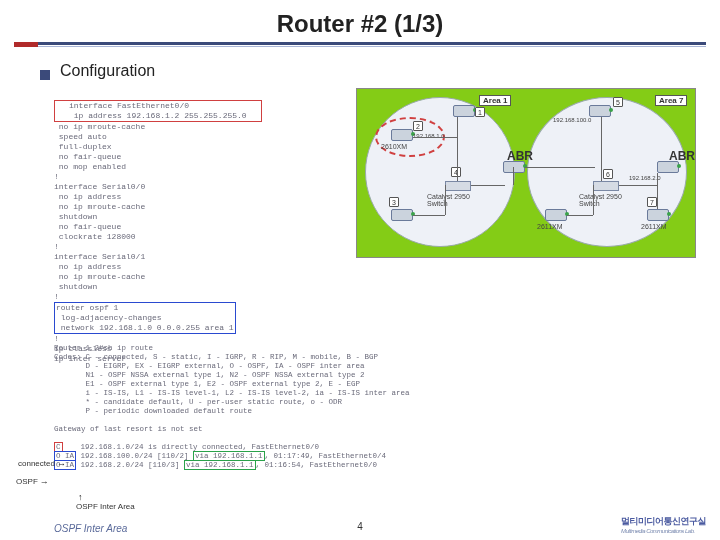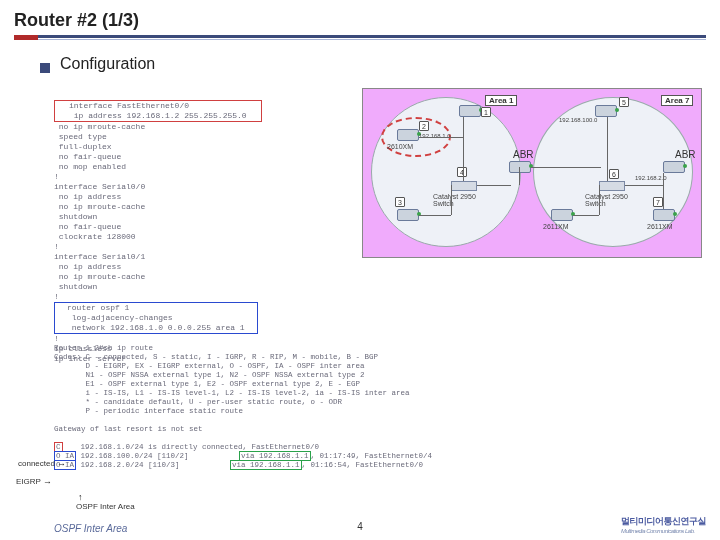--- a/index.html
+++ b/index.html
@@ -1,57 +1,57 @@
 <!DOCTYPE html>
 <html><head>
 <meta charset="utf-8">
 <style>
   * { box-sizing: border-box; margin: 0; padding: 0; }
   html, body { width: 720px; height: 540px; font-family: Verdana, Arial, sans-serif; background: #fff; overflow: hidden; }
   .slide { position: relative; width: 720px; height: 540px; }
   .title-wrap { padding: 10px 14px 0 14px; }
-  .title { font-size: 18px; font-weight: bold; color: #222; }
+  .title { font-size: 24px; font-weight: bold; color: #222; text-align: center; }
   .title-underline { position: relative; height: 6px; margin-top: 4px; }
   .title-underline .thick { position: absolute; left: 0; right: 0; top: 0; height: 3px; background: #3b4a7a; }
   .title-underline .thin { position: absolute; left: 0; right: 0; top: 4px; height: 1px; background: #a9b5d6; }
   .title-underline .marker { position: absolute; left: 0; top: 0; width: 24px; height: 5px; background: #b02a2a; }
   .body { position: relative; padding: 8px 20px 0 40px; }
   .bullet-row { display: flex; align-items: flex-end; gap: 10px; margin: 6px 0 2px 0; }
   .bullet { width: 10px; height: 10px; background: #3b4a7a; display: inline-block; }
   .bullet-label { font-size: 16px; color: #222; }
 
   .config-block {
     position: absolute; left: 54px; top: 100px; width: 210px;
     font-family: "Courier New", monospace; font-size: 8px; line-height: 10px;
     color: #6a6a7a; white-space: pre;
   }
   .config-block .hl-red { border: 1px solid #d04040; padding: 0 14px; display: inline-block; }
-  .config-block .hl-blue { border: 1px solid #2a4ad0; padding: 0 12px; display: inline-block; }
+  .config-block .hl-blue { border: 1px solid #2a4ad0; padding: 0 1px; display: inline-block; }
 
   .routing-heading { position: absolute; top: 320px; left: 40px; display: flex; align-items: center; gap: 10px; }
   .route-block {
     position: absolute; left: 54px; top: 344px; width: 420px;
     font-family: "Courier New", monospace; font-size: 7.5px; line-height: 9px;
     color: #6a6a7a; white-space: pre;
   }
 
   .inline-box-red { border: 1px solid #d04040; padding: 0 1px; }
   .inline-box-blue { border: 1px solid #2a4ad0; padding: 0 1px; }
-  .inline-box-green { border: 1px solid #2aa24a; padding: 0 1px; margin-left: 46px; }
+  .inline-box-green { border: 1px solid #2aa24a; padding: 0 1px; }
 
   .side-label { position: absolute; font-size: 8px; color: #333; }
   .arrow { display: inline-block; font-size: 9px; color: #222; margin: 0 2px; }
 
   
-  .topo { position: absolute; top: 88px; right: 18px; width: 340px; height: 170px; border: 1px solid #888; background: #f0abfc; font-size: 8px; color: #333; }
+  .topo { position: absolute; top: 88px; right: 24px; width: 340px; height: 170px; border: 1px solid #888; background: #84cc16; font-size: 8px; color: #333; }
   .oval { position: absolute; border: 1px solid #9aa; border-radius: 50%; background: #eef1f7; }
   .oval.area1 { left: 8px; top: 8px; width: 150px; height: 150px; }
   .oval.area0 { left: 170px; top: 8px; width: 160px; height: 150px; }
   .area-label { position: absolute; border: 1px solid #555; background: #fff; padding: 0 3px; font-weight: bold; font-size: 8px; }
-  .abr-label { position: absolute; font-size: 10px; font-weight: normal; text-align: center; }
+  .abr-label { position: absolute; font-size: 12px; font-weight: bold; text-align: center; }
   .node { position: absolute; width: 22px; height: 12px; background: #cbd3dd; border: 1px solid #6a7a9a; border-radius: 2px; }
   .node::after { content: ""; position: absolute; right: -3px; top: 2px; width: 4px; height: 4px; background: #3aa24a; border-radius: 50%; }
   .node-label { position: absolute; font-size: 7px; color: #444; }
   .switch { position: absolute; width: 26px; height: 10px; background: #d5dbe4; border: 1px solid #7a88a4; }
   .num-badge { position: absolute; width: 10px; height: 10px; border: 1px solid #555; background: #fff; font-size: 7px; text-align: center; line-height: 9px; border-radius: 1px; }
   .line { position: absolute; background: #666; height: 1px; }
   .vline { position: absolute; background: #666; width: 1px; }
   .red-ring { position: absolute; border: 2px dashed #d04040; border-radius: 50%; }
 
   
@@ -78,21 +78,21 @@
   <div class="body">
     <div class="bullet-row">
       <span class="bullet"></span>
       <span class="bullet-label">Configuration</span>
     </div>
   </div>
 
   <div class="config-block"><span class="hl-red"><span>interface FastEthernet0/0</span>
 <span> ip address 192.168.1.2 255.255.255.0</span></span>
 <span> no ip mroute-cache</span>
-<span> speed type</span>
+<span> speed auto</span>
 <span> full-duplex</span>
 <span> no fair-queue</span>
 <span> no mop enabled</span>
 <span>!</span>
 <span>interface Serial0/0</span>
 <span> no ip address</span>
 <span> no ip mroute-cache</span>
 <span> shutdown</span>
 <span> no fair-queue</span>
 <span> clockrate 128000</span>
@@ -110,33 +110,33 @@
 <span>ip inter server</span></div>
 
 
   <div class="route-block"><span>Router_1_2#sh ip route</span>
 <span>Codes: C - connected, S - static, I - IGRP, R - RIP, M - mobile, B - BGP</span>
 <span>       D - EIGRP, EX - EIGRP external, O - OSPF, IA - OSPF inter area</span>
 <span>       N1 - OSPF NSSA external type 1, N2 - OSPF NSSA external type 2</span>
 <span>       E1 - OSPF external type 1, E2 - OSPF external type 2, E - EGP</span>
 <span>       i - IS-IS, L1 - IS-IS level-1, L2 - IS-IS level-2, ia - IS-IS inter area</span>
 <span>       * - candidate default, U - per-user static route, o - ODR</span>
-<span>       P - periodic interface static route</span>
+<span>       P - periodic downloaded default route</span>
 
 <span>Gateway of last resort is not set</span>
 
 <span class="inline-box-red">C</span><span>    192.168.1.0/24 is directly connected, FastEthernet0/0</span>
 <span class="inline-box-blue">O IA</span><span> 192.168.100.0/24 [110/2] </span><span class="inline-box-green">via 192.168.1.1</span><span>, 01:17:49, FastEthernet0/4</span>
 <span class="inline-box-blue">O IA</span><span> 192.168.2.0/24 [110/3] </span><span class="inline-box-green">via 192.168.1.1</span><span>, 01:16:54, FastEthernet0/0</span></div>
 
   <div class="side-label" style="left:18px; top:458px;">
     <span>connected</span><span class="arrow">→</span>
   </div>
   <div class="side-label" style="left:16px; top:476px;">
-    <span>EIGRP</span><span class="arrow">→</span>
+    <span>OSPF</span><span class="arrow">→</span>
   </div>
   <div class="side-label" style="left:76px; top:492px;">
     <span class="arrow">↑</span><br>
     <span>OSPF Inter Area</span>
   </div>
 
   <div class="topo">
     <div class="oval area1"></div>
     <div class="oval area0"></div>
     <div class="area-label" style="left:122px; top:6px;">Area 1</div>

